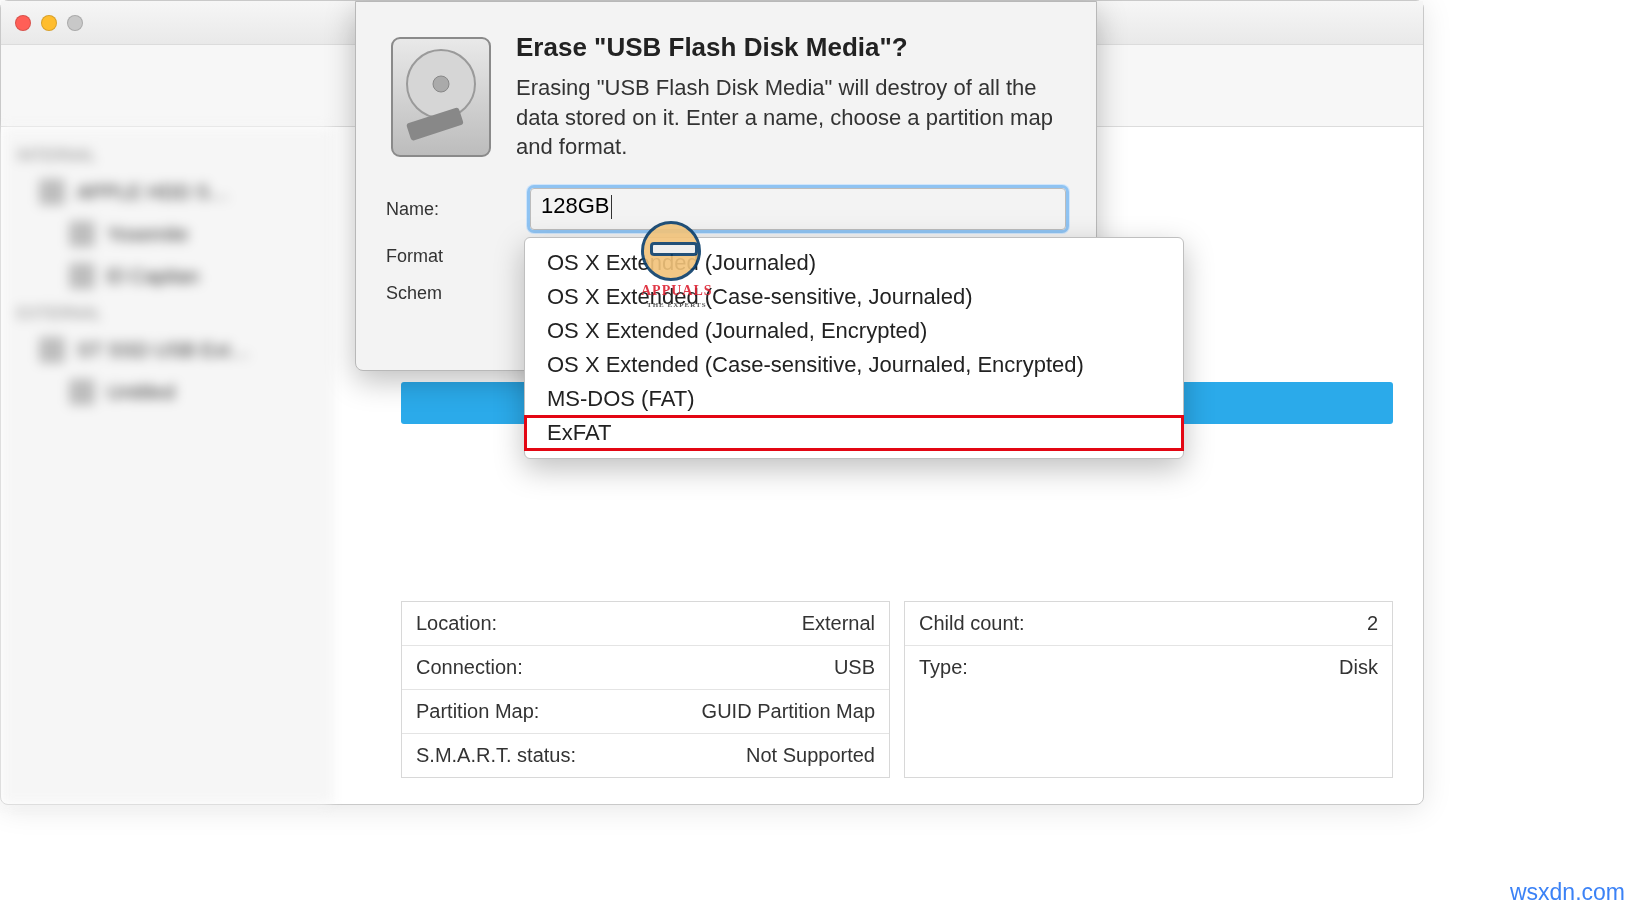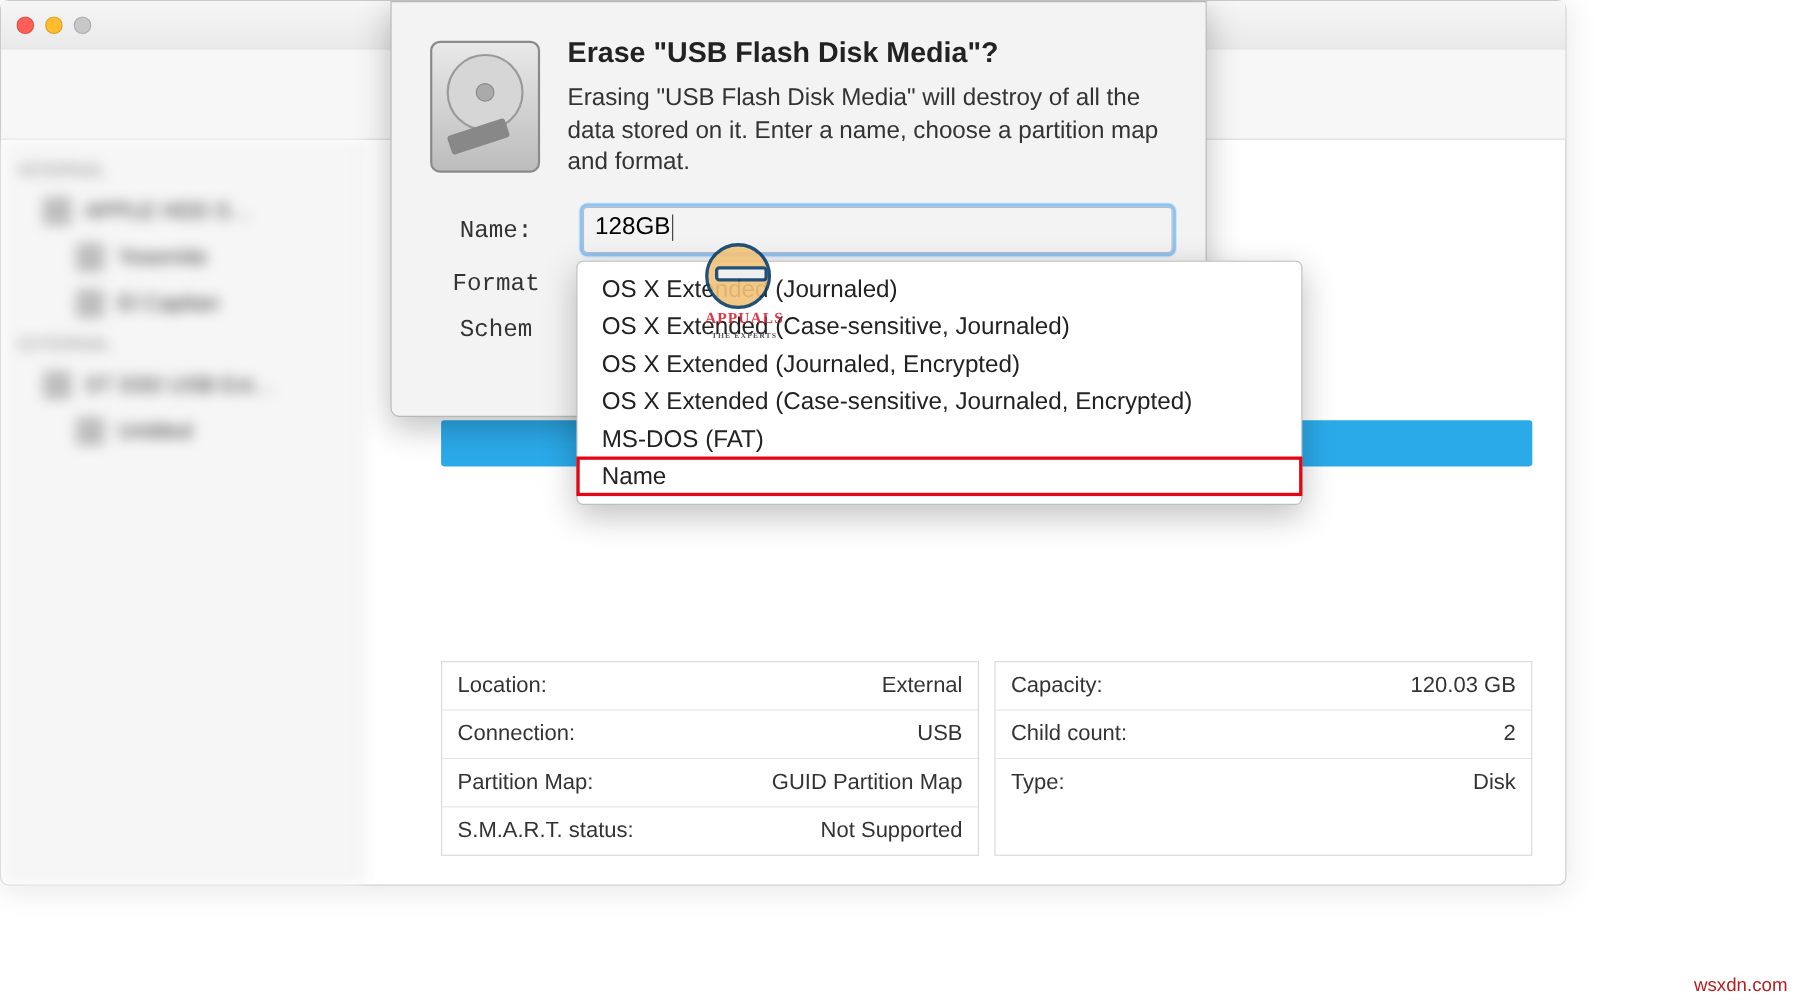--- a/index.html
+++ b/index.html
@@ -29,31 +29,31 @@
   .info-col { flex: 1; border: 1px solid #d8d8d8; }
   .info-row { display: flex; justify-content: space-between; padding: 10px 14px; font-size: 20px; color: #333; border-bottom: 1px solid #e4e4e4; }
   .info-row:last-child { border-bottom: none; justify-content: space-between; }
   .sheet { position: absolute; top: 0; left: 354px; width: 742px; background: #f3f3f3; border: 1px solid #b8b8b8; border-bottom-left-radius: 8px; border-bottom-right-radius: 8px; box-shadow: 0 10px 30px rgba(0,0,0,0.25); padding: 30px 30px 50px 30px; z-index: 10; }
   .sheet-head { display: flex; gap: 20px; }
   .hdd-icon { width: 110px; height: 130px; }
   .sheet-title { font-size: 26px; font-weight: 600; color: #222; margin-bottom: 10px; }
   .sheet-desc { font-size: 22px; color: #333; line-height: 1.35; }
   .form { margin-top: 26px; }
   .form-row { display: flex; align-items: center; gap: 14px; margin-bottom: 16px; }
-  .form-label { width: 130px; text-align: center; font-size: 22px; color: #333; font-family: Liberation Mono, monospace; }
+  .form-label { width: 130px; text-align: left; font-size: 18px; color: #333; }
   .name-input { flex: 1; height: 42px; border: 1px solid #bcbcbc; border-radius: 4px; padding: 4px 10px; font-size: 22px; outline: 3px solid #8fc3f2; outline-offset: 0; box-shadow: 0 0 0 4px #cfe5fb; }
   .caret { display: inline-block; width: 1px; height: 24px; background: #333; vertical-align: middle; margin-left: 1px; }
   .dropdown { position: absolute; top: 235px; left: 168px; width: 660px; background: #fff; border: 1px solid #bfbfbf; border-radius: 6px; box-shadow: 0 10px 30px rgba(0,0,0,0.25); padding: 8px 0; z-index: 20; }
   .dd-item { font-size: 22px; color: #222; padding: 4px 22px; cursor: default; }
   .dd-item.hl { outline: 3px solid #e30613; outline-offset: -2px; }
   .watermark { position: absolute; top: 220px; left: 640px; z-index: 30; opacity: 0.9; pointer-events: none; font-family: Liberation Serif, serif; }
   .wm-face { width: 60px; height: 60px; background: #f2c37a; border: 3px solid #0b3e6a; border-radius: 50%; position: relative; }
   .wm-glasses { position: absolute; top: 18px; left: 6px; width: 48px; height: 14px; border: 3px solid #0b3e6a; border-radius: 4px; background: #eee; }
   .wm-text { font-size: 14px; font-weight: 700; color: #d23; letter-spacing: 1px; text-align: center; margin-top: 2px; }
-  .site { position: absolute; bottom: 6px; right: 14px; font-size: 17px; color: #b91c1c; }
+  .site { position: absolute; bottom: 6px; right: 14px; font-size: 23px; color: #3b82f6; }
 </style>
 </head>
 <body>
 
 <div class="window">
 
   <div class="titlebar">
     <div class="traffic">
       <div class="dot close"></div>
       <div class="dot min"></div>
@@ -154,24 +154,20 @@
           <div class="info-row">
               <span>Partition Map:</span>
               <span>GUID Partition Map</span>
             </div>
           <div class="info-row">
               <span>S.M.A.R.T. status:</span>
               <span>Not Supported</span>
             </div>
         </div>
         <div class="info-col">
-          <div class="info-row">
-              <span>Capacity:</span>
-              <span>120.03 GB</span>
-            </div>
           <div class="info-row">
               <span>Child count:</span>
               <span>2</span>
             </div>
           <div class="info-row">
               <span>Type:</span>
               <span>Disk</span>
             </div>
         </div>
       </div>
@@ -211,21 +207,21 @@
         <div class="form-label">Schem</div>
       </div>
     </div>
 
     <div class="dropdown">
       <div class="dd-item">OS X Extended (Journaled)</div>
       <div class="dd-item">OS X Extended (Case-sensitive, Journaled)</div>
       <div class="dd-item">OS X Extended (Journaled, Encrypted)</div>
       <div class="dd-item">OS X Extended (Case-sensitive, Journaled, Encrypted)</div>
       <div class="dd-item">MS-DOS (FAT)</div>
-      <div class="dd-item hl">Name</div>
+      <div class="dd-item hl">ExFAT</div>
     </div>
   </div>
 
   <div class="watermark">
     <div class="wm-face">
         <div class="wm-glasses"></div>
       </div>
     <div class="wm-text">APPUALS</div>
     <div class="wm-text" style="font-size:7px;color:#444;">THE EXPERTS</div>
   </div>

